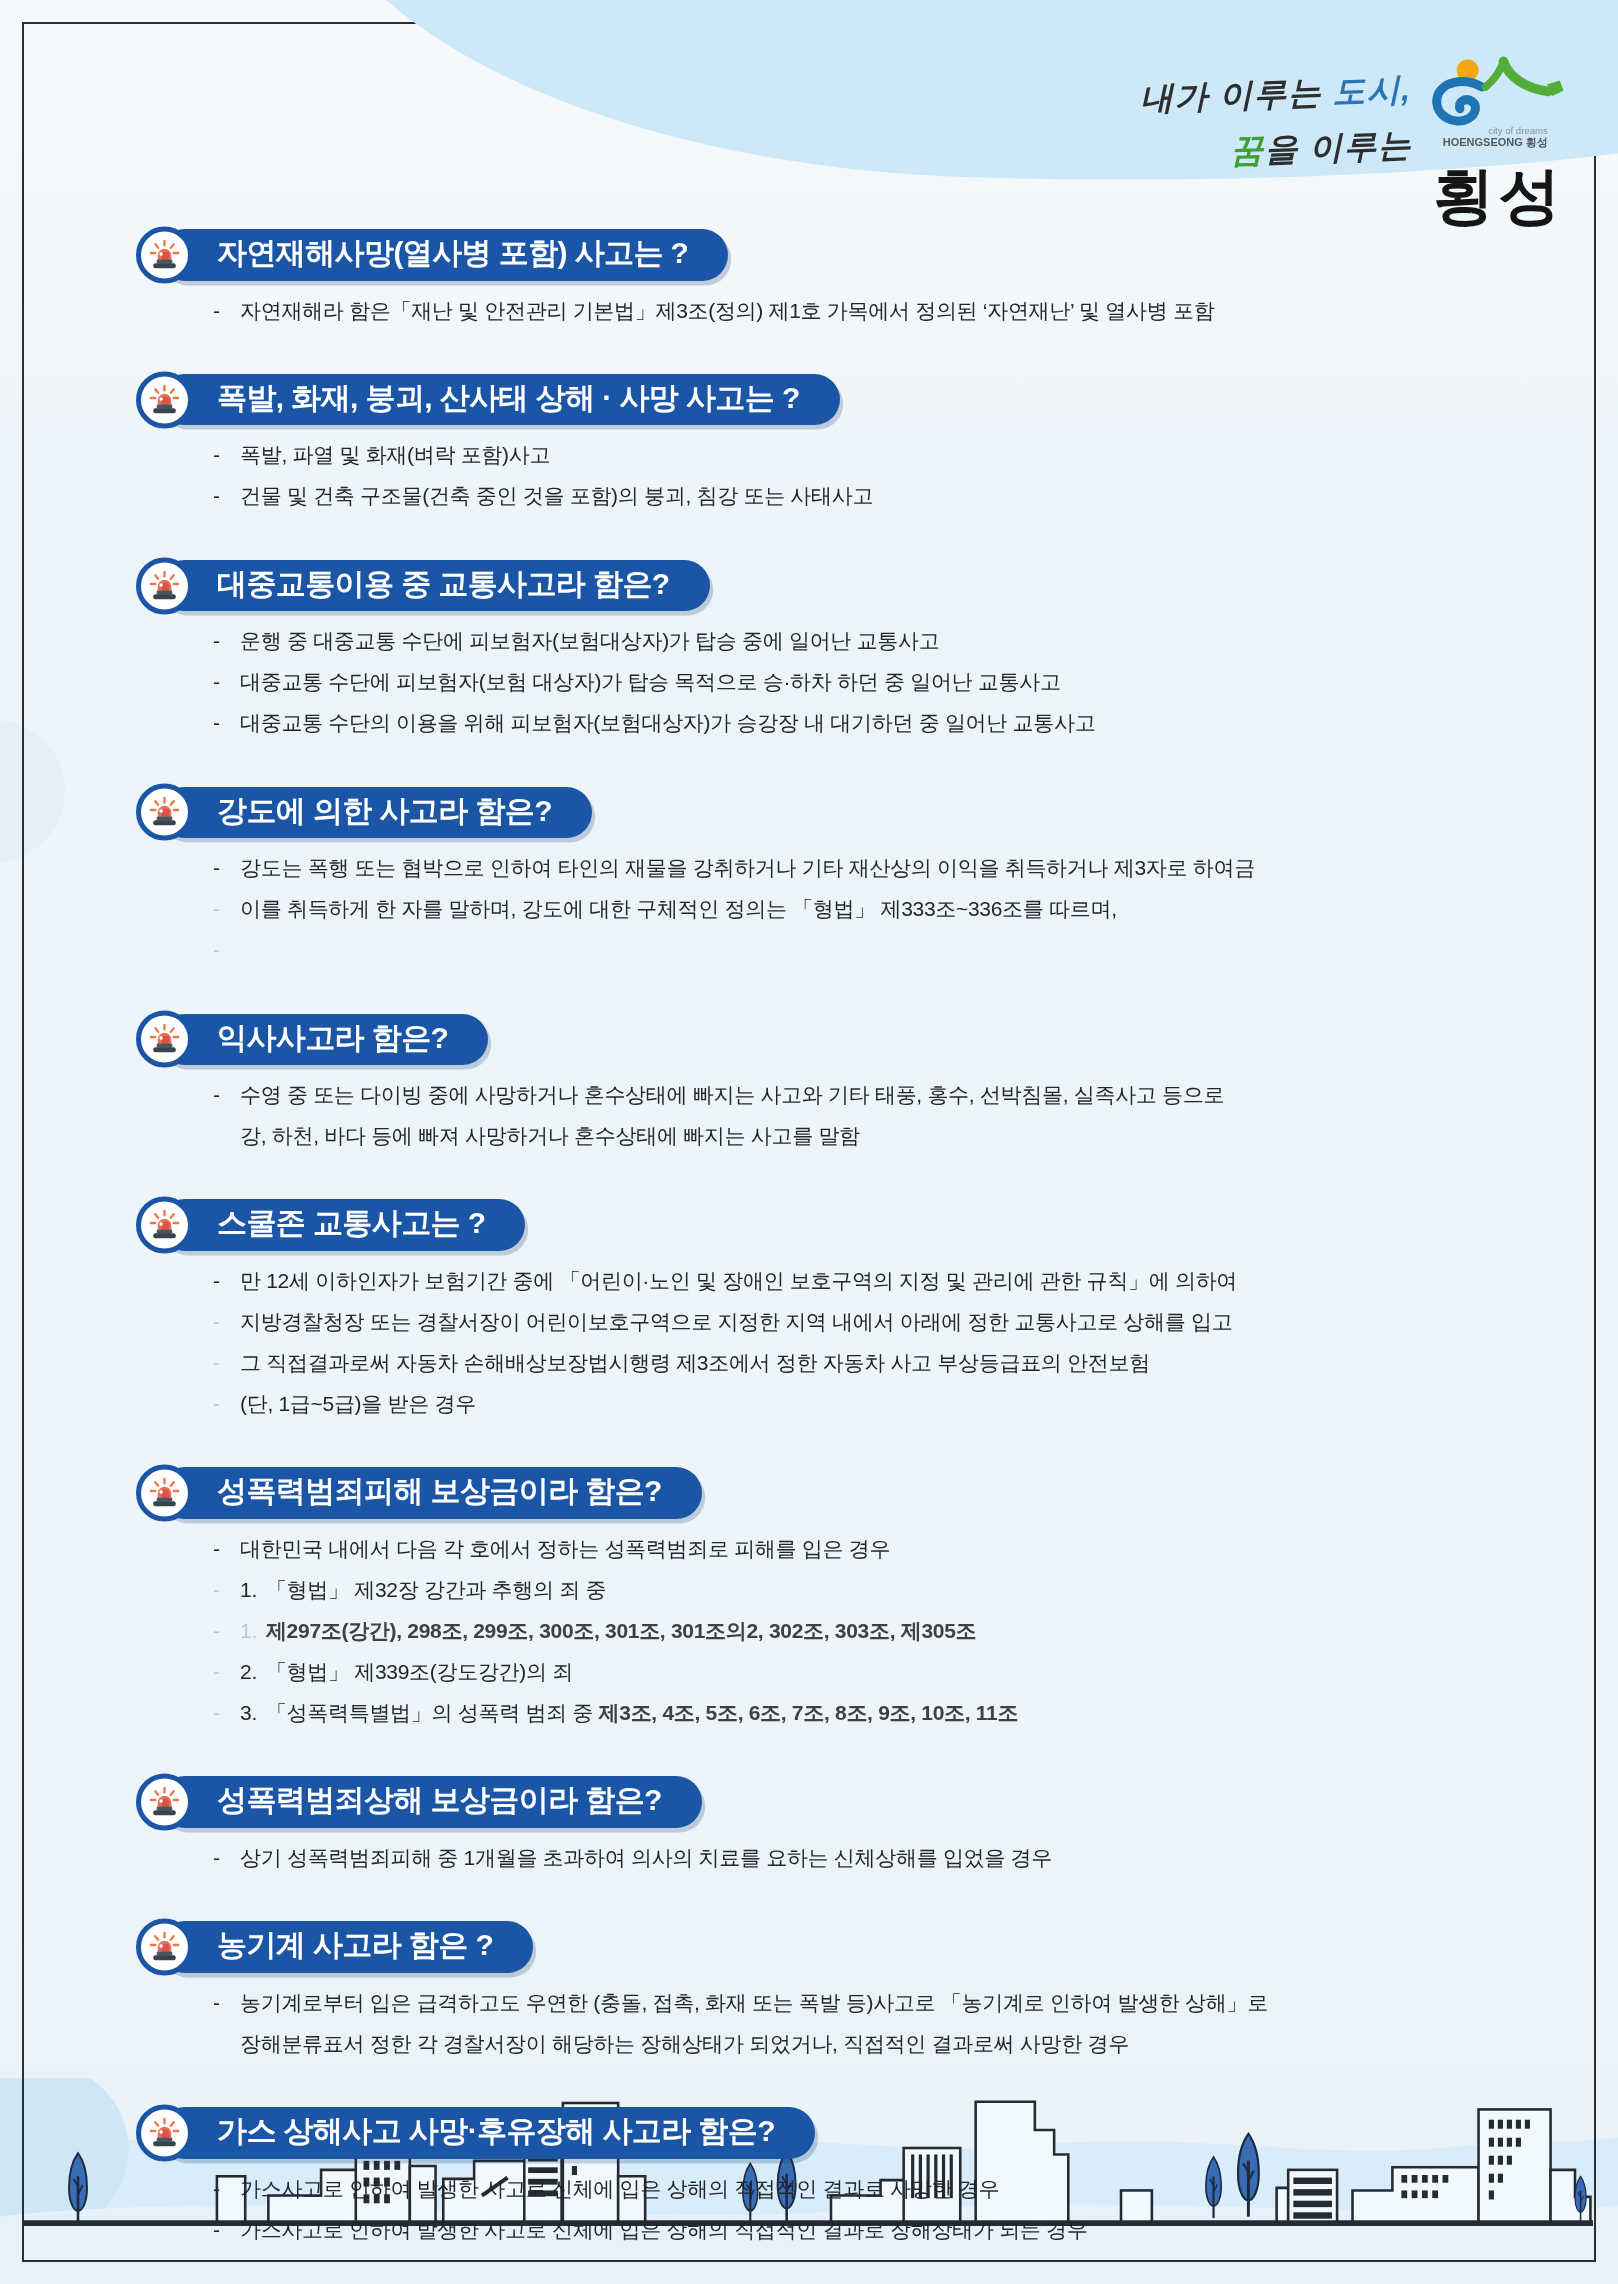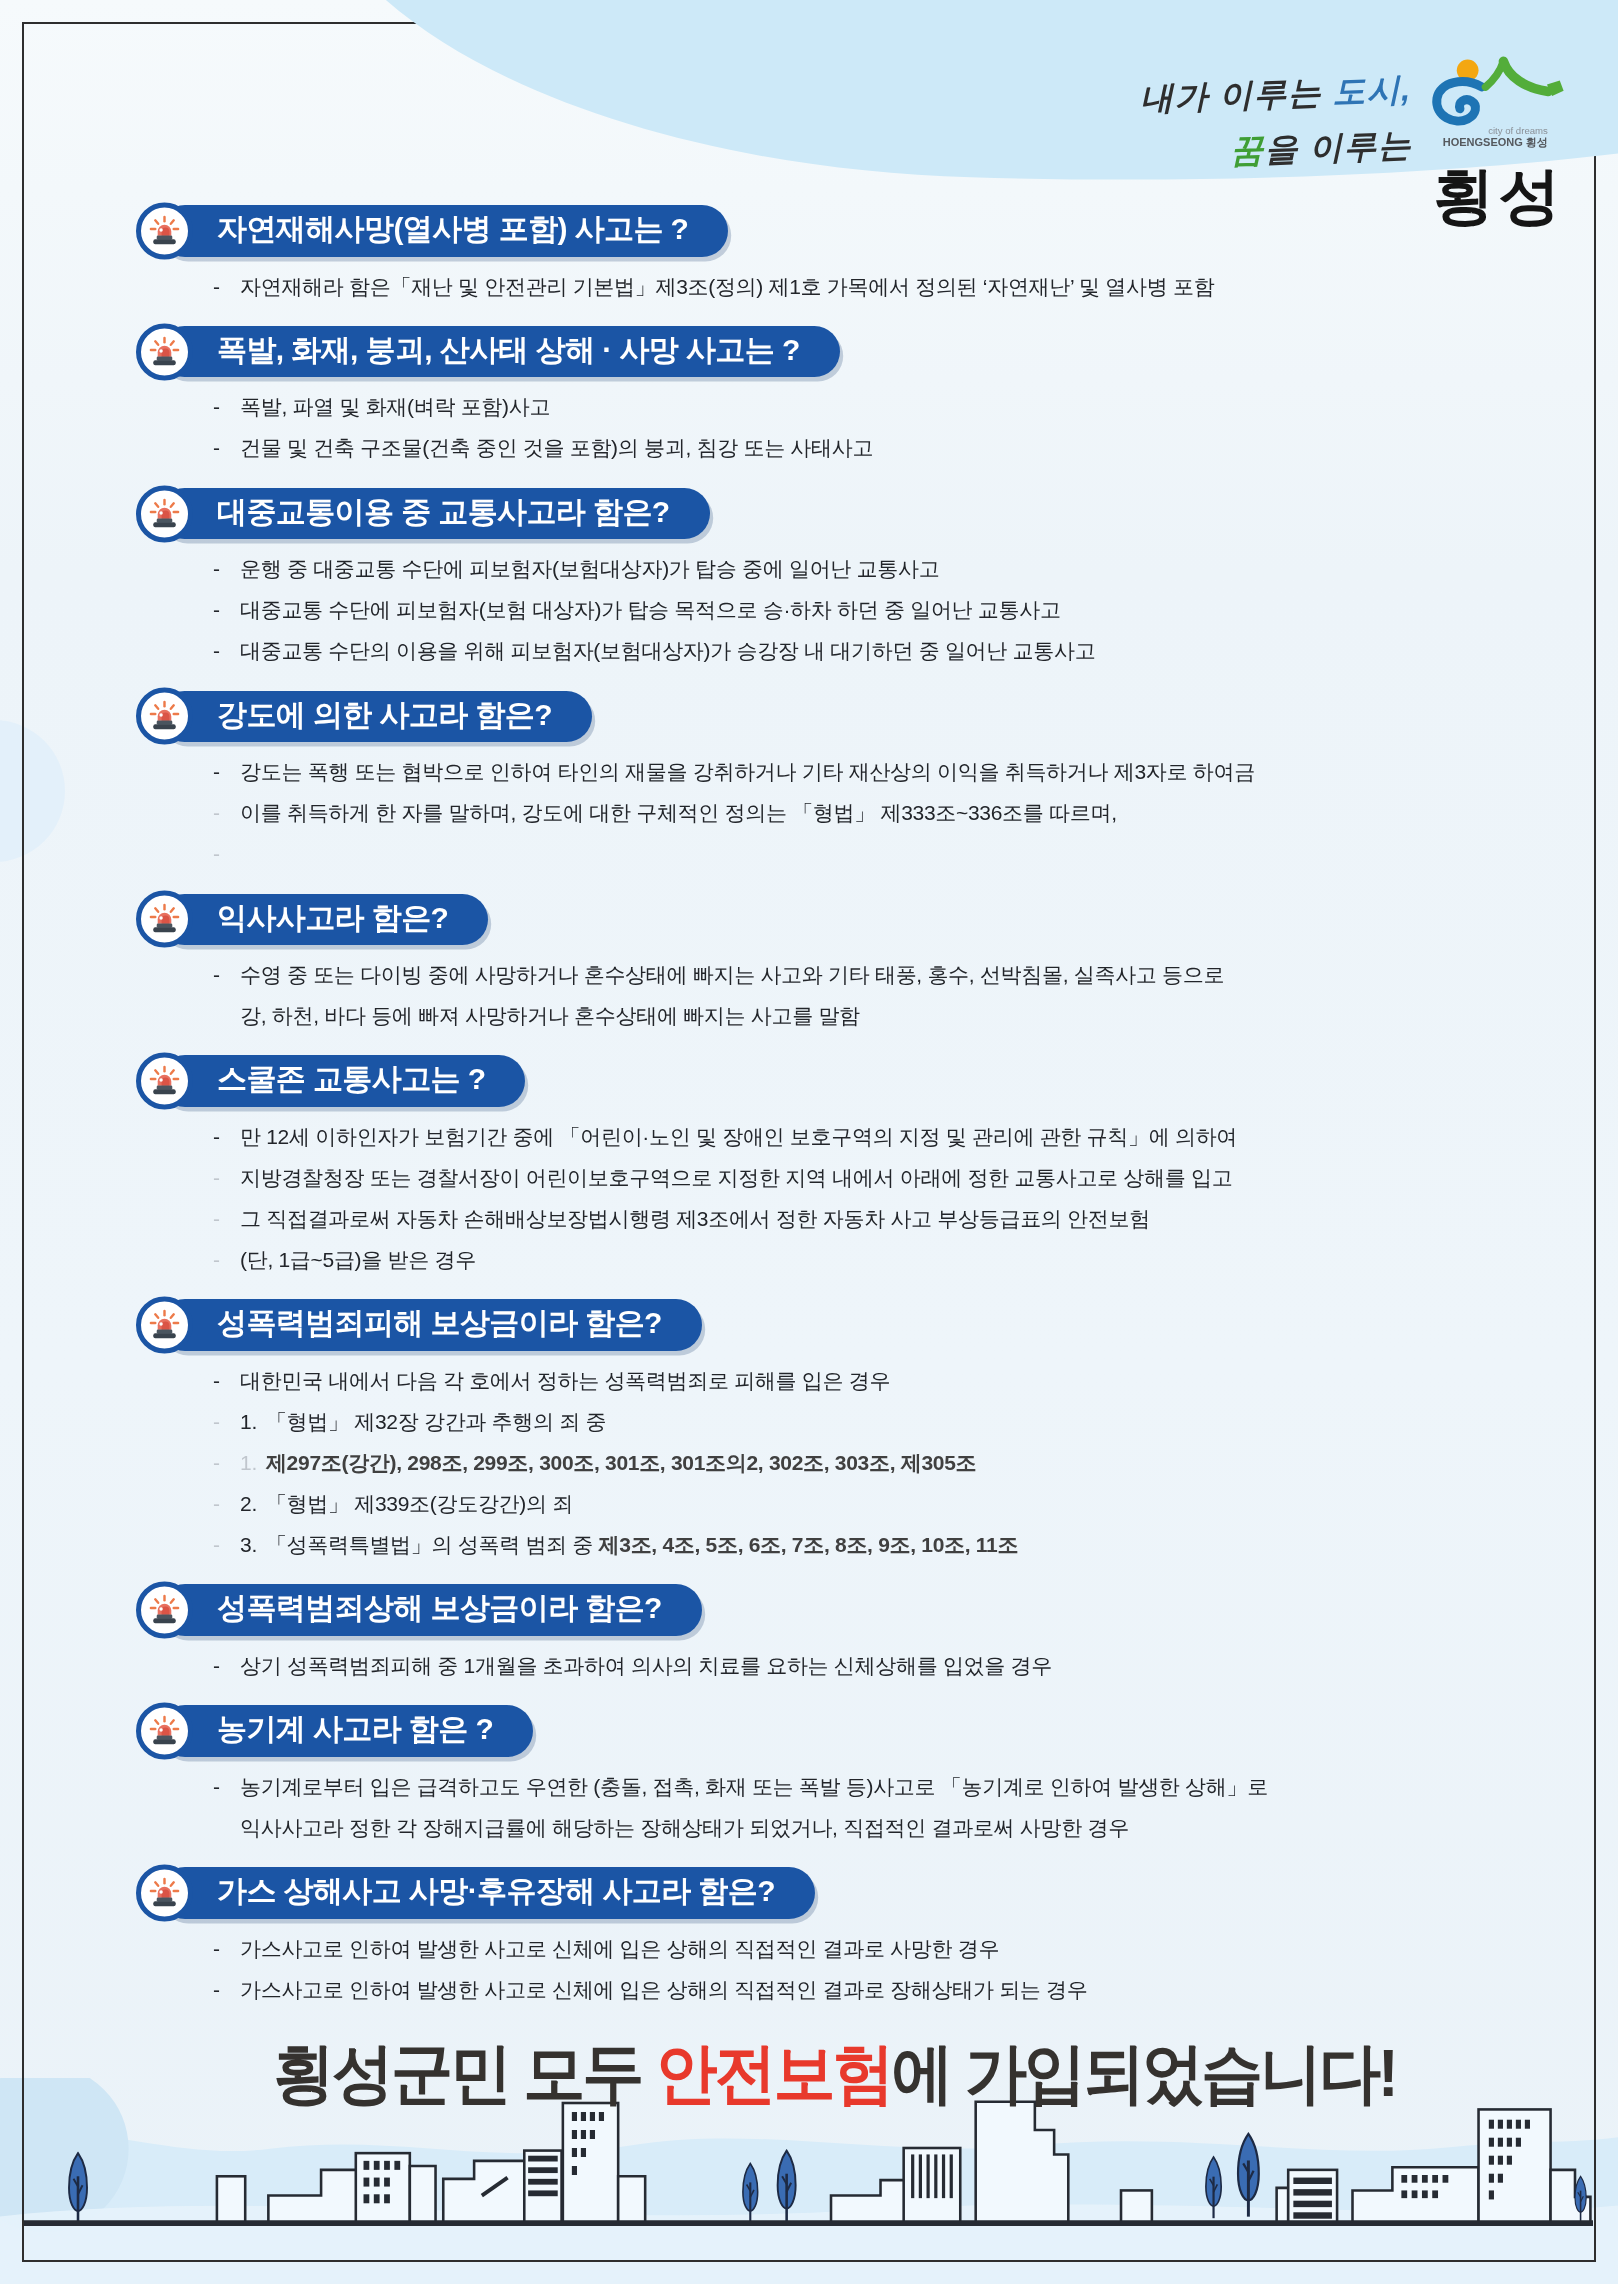--- a/index.html
+++ b/index.html
@@ -23,21 +23,21 @@
   .cal-blue{color:#2e74b5;} .cal-green{color:#3f9e35;}
   .logo-right{display:flex;flex-direction:column;align-items:center;width:161px;}
   .logo-caption{font-size:9.6px;color:#8a9097;line-height:11.6px;text-align:right;margin-top:-16.7px;margin-right:6.4px;}
   .logo-caption b{color:#55595e;font-size:11px;}
   .logo-wordmark{font-size:62px;font-weight:900;color:#151515;letter-spacing:3.9px;margin-top:5.1px;}
   
   .content{position:absolute;left:122px;right:71px;top:205px;z-index:7;}
   .section{margin-bottom:19.3px;}
   .pill{position:relative;display:inline-flex;align-items:center;margin-left:37px;height:49px;
     background:#1b55a5;border-radius:28px;padding:0 40px 2.6px 58px;
-    box-shadow:3.2px 4.5px 0 rgba(19,54,104,.22);}
+    box-shadow:3.2px 4.5px 0 rgba(19,54,104,.22);margin-top:24px;}
   .pill h2{margin:0;font-size:30px;font-weight:700;color:#ffffff;letter-spacing:-0.6px;white-space:nowrap;}
   .badge{position:absolute;left:-23px;top:50%;transform:translateY(-50%);width:57px;height:57px;
     background:#ffffff;border:5.1px solid #1b55a5;border-radius:50%;
     display:flex;align-items:center;justify-content:center;box-sizing:border-box;}
   .badge svg{width:35px;height:35px;}
   .lines{padding-left:91px;margin-top:9px;}
   .line{display:flex;align-items:baseline;font-size:21px;line-height:41px;color:#22252a;
     letter-spacing:-0.3px;}
   .line .g{flex:none;width:27px;}
   .line .m{margin-right:9px;}
@@ -499,21 +499,21 @@
       </span>
       <h2>농기계 사고라 함은 ?</h2>
     </div>
     <div class="lines">
           <div class="line">
             <span class="g">-</span>
             <span class="t"><span>농기계로부터 입은 급격하고도 우연한 (충돌, 접촉, 화재 또는 폭발 등)사고로 「농기계로 인하여 발생한 상해」로</span></span>
           </div>
           <div class="line">
             <span class="g"></span>
-            <span class="t"><span>익사사고라 정한 각 장해지급률에 해당하는 장해상태가 되었거나, 직접적인 결과로써 사망한 경우</span></span>
+            <span class="t"><span>장해분류표서 정한 각 경찰서장이 해당하는 장해상태가 되었거나, 직접적인 결과로써 사망한 경우</span></span>
           </div>
         </div>
   </section>
 
   <section class="section">
     <div class="pill">
       <span class="badge">
         <svg viewBox="0 0 72 72">
           <g stroke="#ed7a49" stroke-width="5" stroke-linecap="round">
             <line x1="36" y1="7" x2="36" y2="16"></line>

